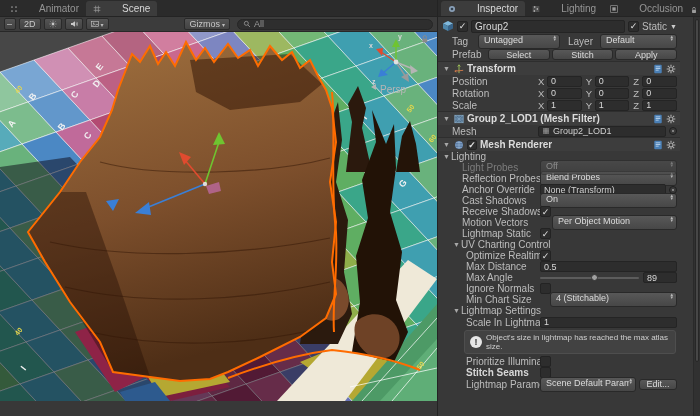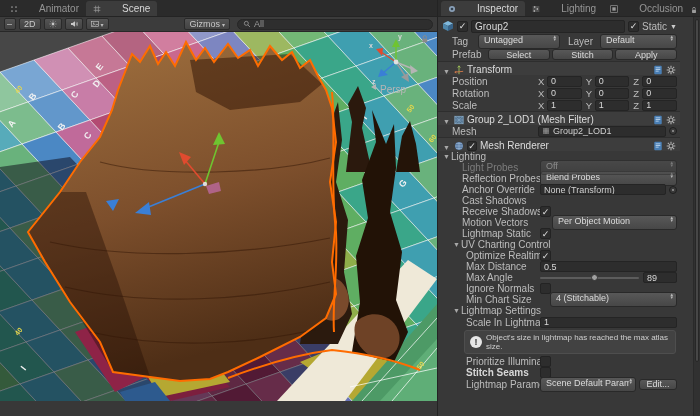--- a/index.html
+++ b/index.html
@@ -54,21 +54,21 @@
 .chk{width:11px;height:11px;background:#2d2d2d;border:1px solid #232323;border-radius:2px;
   color:#e2e2e2;font-size:9px;display:flex;align-items:center;justify-content:center;flex-shrink:0}
 .chk.on::after{content:"\2713"}
 .objf{flex:1;height:11px;background:#2d2d2d;border:1px solid #242424;border-radius:2px;
   color:#d0d0d0;font-size:9px;padding:0 3px;display:flex;align-items:center;gap:3px;
   min-width:0;overflow:hidden;white-space:nowrap}
 .picker{width:8px;height:8px;border-radius:50%;background:#3a3a3a;border:1px solid #1e1e1e;
   position:relative;flex-shrink:0;margin-left:3px}
 .picker::after{content:"";position:absolute;inset:2px;border-radius:50%;background:#9a9a9a}
 .comp-hdr{height:14px;border-top:1px solid #2e2e2e;background:#3d3d3d;display:flex;
-  align-items:flex-end;gap:3px;padding:0 4px;font-size:10px;font-weight:normal;color:#dcdcdc;flex-shrink:0}
+  align-items:center;gap:3px;padding:0 4px;font-size:10px;font-weight:bold;color:#dcdcdc;flex-shrink:0}
 .hdr-icons{margin-left:auto;display:flex;gap:3px;align-items:center}
 .slider{flex:1;height:11px;display:flex;align-items:center;position:relative;min-width:0}
 .slider .track{height:2px;background:#5c5c5c;flex:1;border-radius:1px}
 .slider .thumb{position:absolute;left:52%;top:2px;width:7px;height:7px;border-radius:50%;
   background:#a0a0a0;border:1px solid #333}
 .warnbox{margin:2px 4px 2px 26px;background:#424242;border:1px solid #4e4e4e;border-radius:3px;
   display:flex;align-items:center;gap:4px;padding:2px 5px;flex-shrink:0;height:24px}
 .warnbox .bang{width:12px;height:12px;border-radius:50%;background:#e6e6e6;color:#333;
   font-size:9px;font-weight:bold;display:flex;align-items:center;justify-content:center;flex-shrink:0}
 .warnbox .wtext{font-size:8px;color:#cfcfcf;line-height:9px}
@@ -858,20 +858,27 @@
         </div>
         <div class="irow sm">
           <span class="lbl" style="margin-left:20px;width:78px">Anchor Override</span>
           <div class="objf">
             <span>None (Transform)</span>
           </div>
           <span class="picker"></span>
         </div>
         <div class="irow sm">
           <span class="lbl" style="margin-left:20px;width:78px">Cast Shadows</span>
+          <div class="dd">
+            <span class="txt">On</span>
+            <span class="spin">
+                <span>▴</span>
+                <span>▾</span>
+              </span>
+          </div>
         </div>
         <div class="irow sm">
           <span class="lbl" style="margin-left:20px;width:78px">Receive Shadows</span>
           <span class="chk on"></span>
         </div>
         <div class="irow sm">
           <span class="lbl" style="margin-left:20px;width:90px">Motion Vectors</span>
           <div class="dd">
             <span class="txt">Per Object Motion</span>
             <span class="spin">

